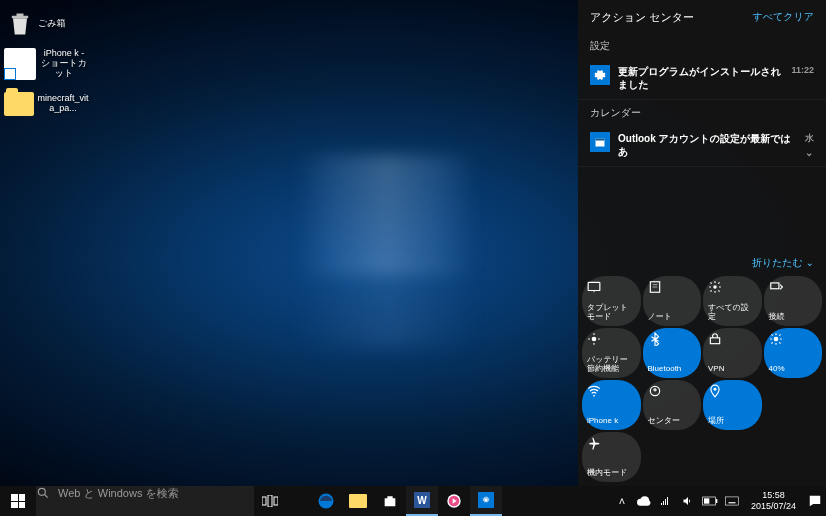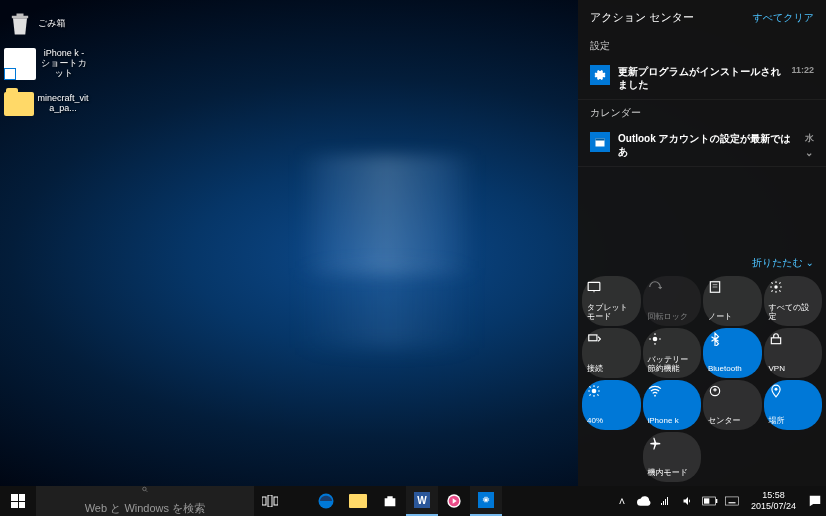--- a/index.html
+++ b/index.html
@@ -31,37 +31,37 @@
 .folder-icon { width: 30px; height: 24px; background: #ffd968; border-radius: 2px; position: relative; }
 .folder-icon::before { content: ""; position: absolute; top: -4px; left: 2px; width: 12px; height: 4px; background: #ffd968; border-radius: 2px 2px 0 0; }
 
 .taskbar {
   position: absolute; bottom: 0; left: 0; right: 0; height: 30px;
   background: #101010; display: flex; align-items: center; color: #fff;
 }
 .start-btn { width: 36px; height: 30px; display: flex; align-items: center; justify-content: center; cursor: pointer; }
 .win-logo { width: 14px; height: 14px; display: grid; grid-template-columns: 1fr 1fr; grid-template-rows: 1fr 1fr; gap: 1px; }
 .win-logo div { background: #fff; }
-.search-box { width: 218px; height: 30px; background: #1f1f1f; display: flex; align-items: center; padding: 0 0; gap: 8px; cursor: text; flex-direction: column; }
+.search-box { width: 218px; height: 30px; background: #1f1f1f; display: flex; padding: 0 0; gap: 8px; cursor: text; }
 .search-box .search-icon { width: 14px; height: 14px; }
 .search-box .placeholder { color: #9a9a9a; font-size: 11px; }
 .task-view { width: 32px; height: 30px; display: flex; align-items: center; justify-content: center; cursor: pointer; }
 .task-items { display: flex; margin-left: 24px; }
 .task-item { width: 32px; height: 30px; display: flex; align-items: center; justify-content: center; cursor: pointer; }
 .task-item.active { border-bottom: 2px solid #76b9ed; background: #1a1a1a; }
 .tray { margin-left: auto; display: flex; align-items: center; height: 30px; }
 .tray-icon { width: 22px; height: 30px; display: flex; align-items: center; justify-content: center; cursor: pointer; font-size: 11px; }
 .clock { padding: 0 8px; text-align: center; font-size: 9px; line-height: 1.2; cursor: pointer; }
 
 .action-center {
   position: absolute; top: 0; right: 0; bottom: 30px; width: 248px;
   background: rgba(20,20,20,0.96); color: #fff; display: flex; flex-direction: column;
   font-size: 10px;
 }
-.ac-header { display: flex; justify-content: space-between; align-items: flex-end; padding: 10px 12px 8px; }
+.ac-header { display: flex; justify-content: space-between; align-items: flex-start; padding: 10px 12px 8px; }
 .ac-title { font-size: 11px; color: #fff; }
 .ac-clear { color: #4cc2ff; font-size: 10px; cursor: pointer; }
 .ac-section-title { padding: 6px 12px 4px; font-size: 10px; color: #ccc; }
 .notif { display: flex; gap: 8px; padding: 8px 12px; align-items: flex-start; cursor: pointer; border-bottom: 1px solid rgba(255,255,255,0.05); font-weight: bold; }
 .notif-icon { width: 20px; height: 20px; background: #0078d7; display: flex; align-items: center; justify-content: center; flex-shrink: 0; }
 .notif-body { flex: 1; font-size: 10px; line-height: 1.3; }
 .notif-time { font-size: 9px; color: #999; flex-shrink: 0; }
 .notif-chevron { color: #999; font-size: 10px; margin-top: 2px; }
 
 .ac-collapse { margin-top: auto; text-align: right; padding: 6px 12px; color: #4cc2ff; font-size: 10px; cursor: pointer; }
@@ -140,26 +140,20 @@
   </div>
 
   <div class="quick-actions" id="qa-grid">
       <div class="qa-tile">
         <div class="qa-icon"><svg width="14" height="14" viewBox="0 0 24 24" fill="currentColor">
             <rect x="2" y="4" width="20" height="14" rx="1" fill="none" stroke="currentColor" stroke-width="2"></rect>
             <circle cx="12" cy="20" r="1"></circle>
           </svg></div>
         <div class="qa-label">タブレット モード</div>
       </div>
-      <div class="qa-tile disabled">
-        <div class="qa-icon"><svg width="14" height="14" viewBox="0 0 24 24" fill="currentColor">
-            <path d="M12 4a8 8 0 018 8h-3l4 4 4-4h-3A10 10 0 102 12h2a8 8 0 018-8z"></path>
-          </svg></div>
-        <div class="qa-label">回転ロック</div>
-      </div>
       <div class="qa-tile">
         <div class="qa-icon"><svg width="14" height="14" viewBox="0 0 24 24" fill="currentColor">
             <rect x="4" y="3" width="16" height="18" fill="none" stroke="currentColor" stroke-width="2"></rect>
             <line x1="8" y1="8" x2="16" y2="8" stroke="currentColor"></line>
             <line x1="8" y1="12" x2="16" y2="12" stroke="currentColor"></line>
           </svg></div>
         <div class="qa-label">ノート</div>
       </div>
       <div class="qa-tile">
         <div class="qa-icon"><svg width="14" height="14" viewBox="0 0 24 24" fill="currentColor">

